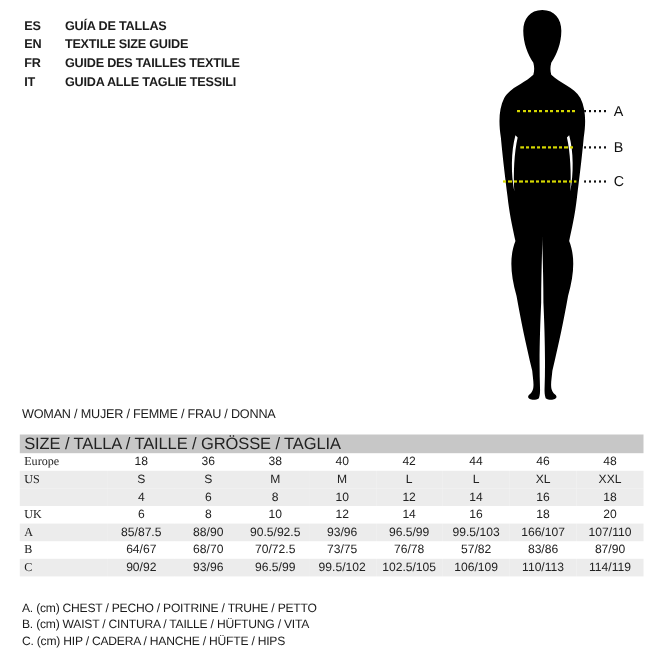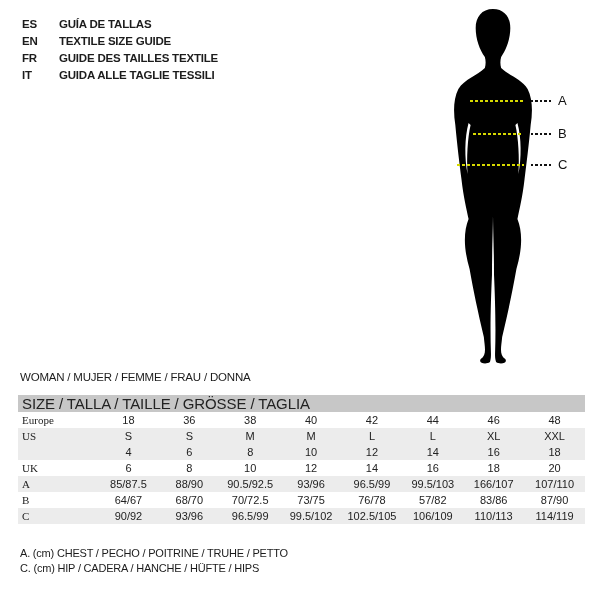--- a/index.html
+++ b/index.html
@@ -205,14 +205,15 @@
     <td>102.5/105</td>
     <td>106/109</td>
     <td>110/113</td>
     <td>114/119</td>
   </tr>
 </tbody>
   </table>
 
 <div class="legend">
   <div class="legend-line">A. (cm) CHEST / PECHO / POITRINE / TRUHE / PETTO</div>
+  <div class="legend-line">B. (cm) WAIST / CINTURA / TAILLE / HÜFTUNG / VITA</div>
   <div class="legend-line">C. (cm) HIP / CADERA / HANCHE / HÜFTE / HIPS</div>
 </div>
 
 </body></html>

